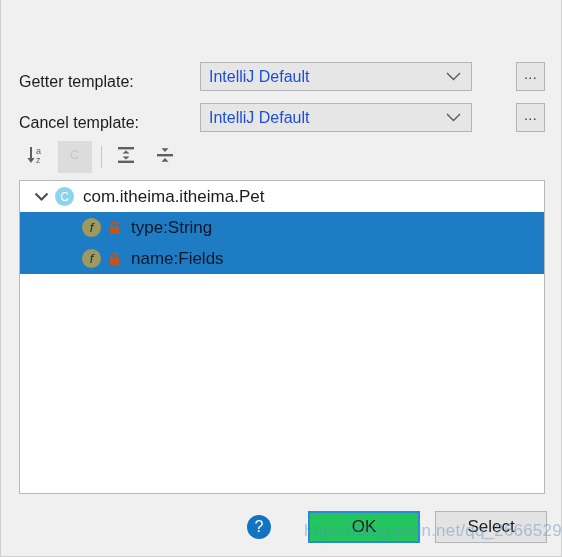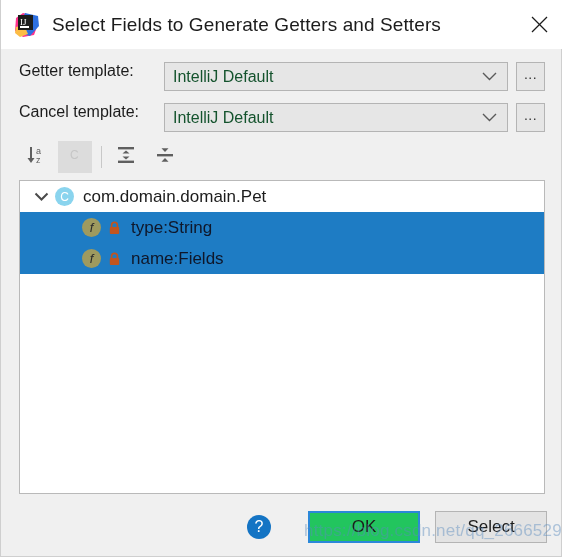--- a/index.html
+++ b/index.html
@@ -56,22 +56,23 @@
     align-items: center;
     justify-content: center;
   }
   .close-btn svg { display: block; }
 
   
   .row {
     position: absolute;
     left: 18px;
     display: flex;
-    align-items: flex-start;
+    align-items: flex-end;
     width: 526px;
+    gap: 36px;
   }
   .row-getter { top: 62px; }
   .row-setter { top: 103px; }
   .row-label {
     font-size: 16px;
     color: #1c1c1c;
     width: 145px;
     white-space: nowrap;
   }
   .combo {
@@ -80,21 +81,21 @@
     height: 29px;
     background: #e6e6e6;
     border: 1px solid #b4b4b4;
     display: flex;
     align-items: center;
     box-sizing: border-box;
     margin-right: 8px;
   }
   .combo-value {
     font-size: 16px;
-    color: #14532d;
+    color: #1d4ed8;
     padding-left: 8px;
     white-space: nowrap;
   }
   .combo-arrow {
     position: absolute;
     right: 10px;
     top: 0; bottom: 0;
     display: flex;
     align-items: center;
   }
@@ -272,39 +273,20 @@
     white-space: nowrap;
     letter-spacing: 0.2px;
     pointer-events: none;
   }
 </style>
 </head>
 <body>
 
 <div class="dialog">
 
-  <div class="titlebar">
-    <div class="title-icon">
-      <svg width="26" height="26" viewBox="0 0 26 26">
-        <polygon points="2,6 9,1 20,4 24,12 20,23 9,25 1,19" fill="#ff318c"></polygon>
-        <polygon points="11,1 24,4 25,14 16,24 9,22 8,8" fill="#2d6fe0"></polygon>
-        <polygon points="2,15 10,13 14,22 6,25 1,21" fill="#fcbc45"></polygon>
-        <rect x="4" y="3" width="15" height="15" fill="#1c1c1c"></rect>
-        <text x="6" y="13" font-family="'Liberation Serif', serif" font-size="9" fill="#ffffff">IJ</text>
-        <rect x="6" y="14" width="9" height="2" fill="#ffffff"></rect>
-      </svg>
-    </div>
-    <div class="title-text">Select Fields to Generate Getters and Setters</div>
-    <div class="close-btn">
-      <svg width="17" height="17" viewBox="0 0 17 17">
-        <line x1="1" y1="1" x2="16" y2="16" stroke="#1c1c1c" stroke-width="1.2"></line>
-        <line x1="16" y1="1" x2="1" y2="16" stroke="#1c1c1c" stroke-width="1.2"></line>
-      </svg>
-    </div>
-  </div>
 
   <div class="row row-getter">
     <div class="row-label">Getter template:</div>
     <div class="combo">
       <div class="combo-value">IntelliJ Default</div>
       <div class="combo-arrow">
         <svg width="15" height="9" viewBox="0 0 15 9">
           <polyline points="1,1 7.5,7.5 14,1" fill="none" stroke="#5a5a5a" stroke-width="1.4"></polyline>
         </svg>
       </div>
@@ -369,21 +351,21 @@
 
     <div class="tree-row class-row">
       <div class="chev">
         <svg width="15" height="9" viewBox="0 0 15 9">
           <polyline points="1.5,1.5 7.5,7.5 13.5,1.5" fill="none" stroke="#4a4a4a" stroke-width="2"></polyline>
         </svg>
       </div>
       <div class="icon-class">
         <span>C</span>
       </div>
-      <div class="node-label">com.domain.domain.Pet</div>
+      <div class="node-label">com.itheima.itheima.Pet</div>
     </div>
 
     <div class="tree-row field-row">
       <div class="icon-field">
         <span>f</span>
       </div>
       <div class="icon-lock">
         <svg width="13" height="14" viewBox="0 0 13 14">
           <path d="M3.6 6 V4.2 a2.9 2.9 0 0 1 5.8 0 V6" fill="none" stroke="#c1551f" stroke-width="1.7"></path>
           <rect x="1.8" y="6" width="9.4" height="7" rx="1" fill="#c1551f"></rect>

